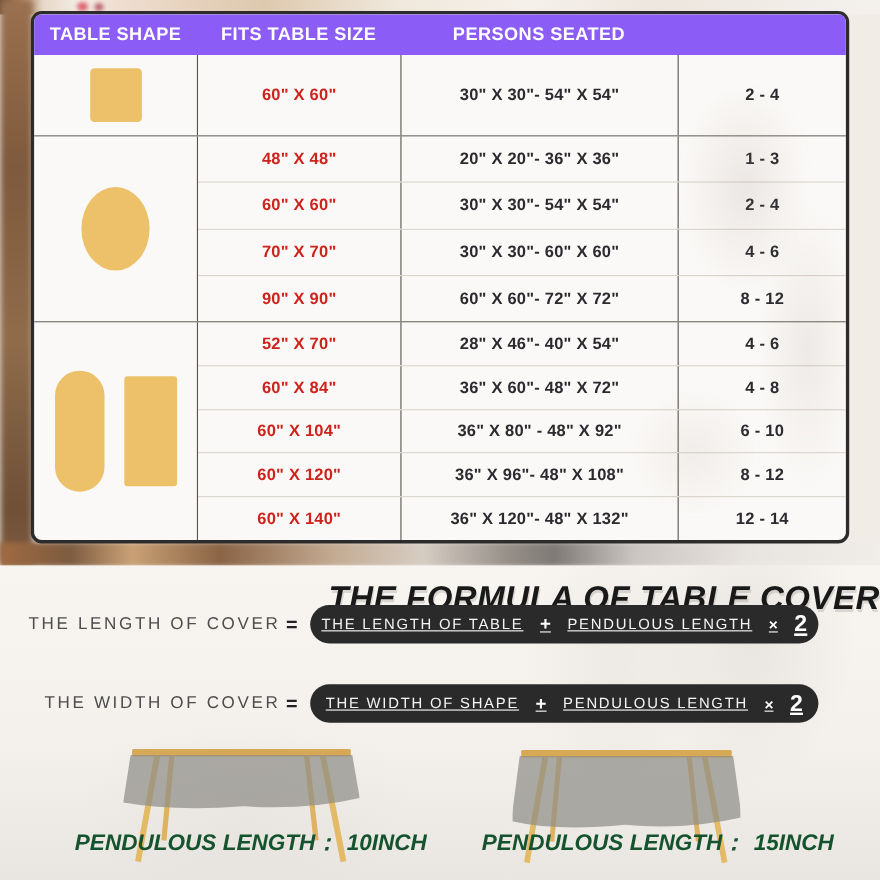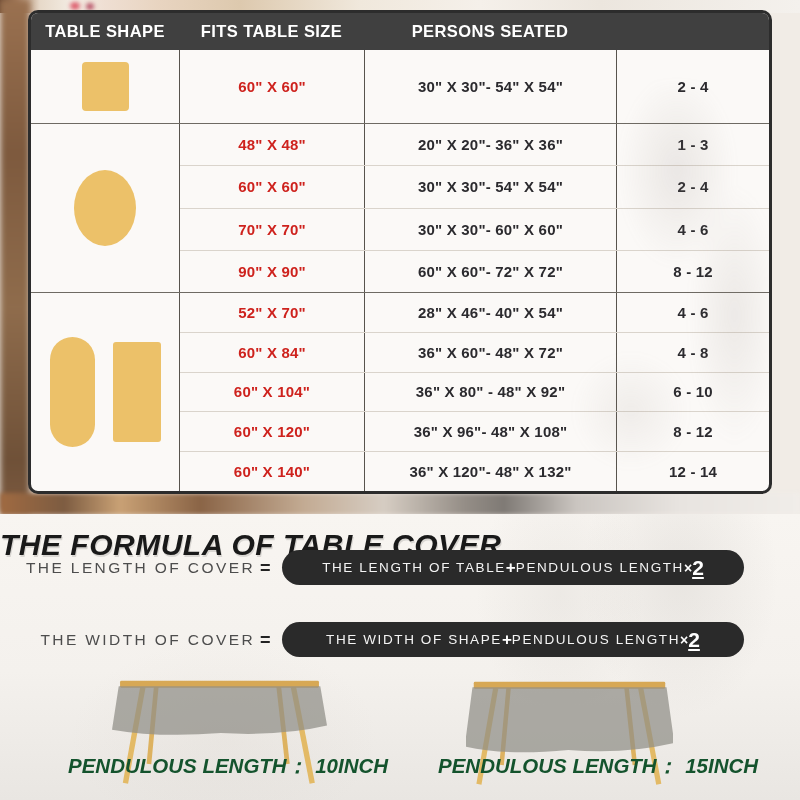--- a/index.html
+++ b/index.html
@@ -31,21 +31,21 @@
   .panel { position:absolute; left:28px; top:10px; width:744px; height:484px;
     box-sizing:border-box; border:3px solid #2c2c2c; border-radius:10px;
     background:#fbf9f7; overflow:hidden; display:flex; flex-direction:column; }
   .panel-watermark { position:absolute; right:0; top:70px; width:230px; height:400px;
     background:
       radial-gradient(90px 150px at 60% 22%, rgba(140,130,122,.15), transparent 65%),
       radial-gradient(70px 200px at 85% 58%, rgba(140,130,122,.13), transparent 65%),
       radial-gradient(90px 90px at 40% 82%, rgba(150,140,130,.11), transparent 65%);
     filter:blur(5px); pointer-events:none; }
   .thead { display:grid; grid-template-columns:148px 185px 252px 1fr;
-    background:#404040; height:37px; flex:0 0 37px; }
+    background:#8b5cf6; height:37px; flex:0 0 37px; }
   .th { color:#ffffff; font-weight:bold; font-size:16.5px; letter-spacing:.4px;
     display:flex; align-items:center; justify-content:center; white-space:nowrap; }
   .tbody { flex:1; display:flex; flex-direction:column; }
   .section { display:flex; }
   .section + .section { border-top:1px solid #6e6a63; }
   .section-square { flex:0 0 73px; }
   .section-round  { flex:0 0 168px; }
   .section-rect   { flex:1; }
   .shape-cell { flex:0 0 148px; border-right:1px solid #57534d;
     display:flex; align-items:center; justify-content:center; }
@@ -57,33 +57,33 @@
   .cell.cloth { color:#ce221d; border-right:1px solid #57534d; }
   .cell.fits  { color:#2b2a2e; border-right:1px solid #57534d; }
   .cell.persons { color:#2b2a2e; }
   .sq   { width:47px; height:49px; background:#ecc169; border-radius:4px; }
   .circ { width:62px; height:76px; background:#ecc169; border-radius:50%; }
   .shape-duo { display:flex; align-items:center; gap:18px; }
   .pillshape { width:45px; height:110px; background:#ecc169; border-radius:23px; }
   .rectshape { width:48px; height:100px; background:#ecc169; border-radius:3px; }
 
   
-  .f-title { position:absolute; left:0; top:528px; width:800px; text-align:left;
+  .f-title { position:absolute; left:0; top:528px; width:800px; text-align:right;
     font-style:italic; font-weight:bold; font-size:30px; color:#191919;
     letter-spacing:.5px; text-shadow:1px 2px 0 rgba(0,0,0,.12); }
   .f-row { position:absolute; left:0; width:800px; height:36px; }
   .f-row.r1 { top:550px; }
   .f-row.r2 { top:622px; }
   .f-label { position:absolute; right:545px; top:50%; transform:translateY(-50%);
     color:#4d4d4d; font-size:15.5px; letter-spacing:2.4px; white-space:nowrap; }
   .f-eq { position:absolute; left:260px; top:50%; transform:translateY(-50%);
     color:#222; font-weight:bold; font-size:18px; }
   .f-pill { position:absolute; left:282px; top:0; width:462px; height:35px;
     background:#2a2a2a; border-radius:18px; display:flex; align-items:center;
-    justify-content:center; color:#fff; white-space:nowrap; }
+    justify-content:center; gap:15px; color:#fff; white-space:nowrap;text-decoration:underline; }
   .f-pill .t { font-size:13.5px; letter-spacing:1.6px; color:#f4f4f4; }
   .f-pill .op-plus  { font-size:17px; font-weight:bold; }
   .f-pill .op-times { font-size:14px; font-weight:bold; }
   .f-pill .factor { font-size:21px; font-weight:bold;
     text-decoration:underline; text-underline-offset:2px; }
 
   
   .tbl-ill { position:absolute; }
   .tbl-ill.left  { left:112px; top:676px; width:215px; height:110px; }
   .tbl-ill.right { left:466px; top:677px; width:207px; height:110px; }

